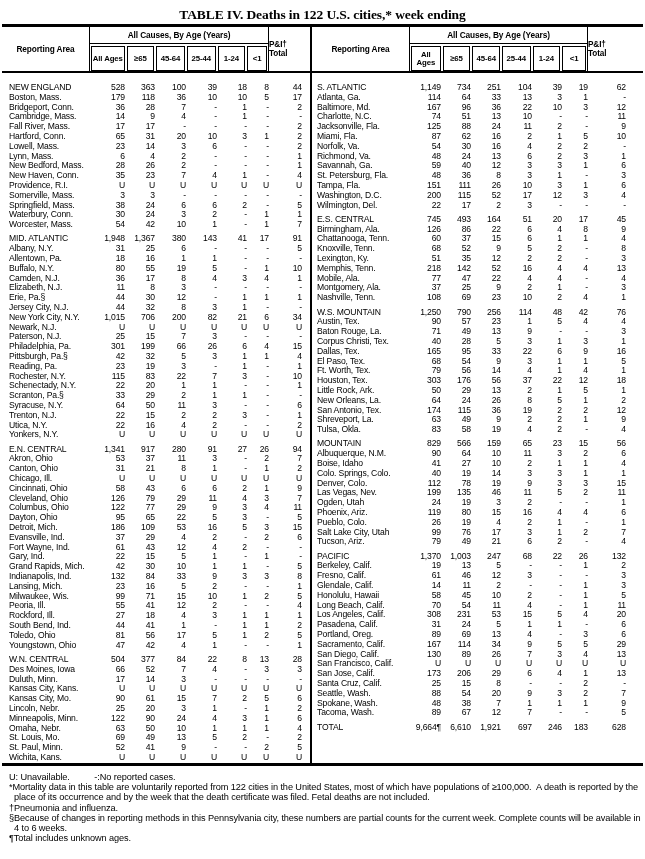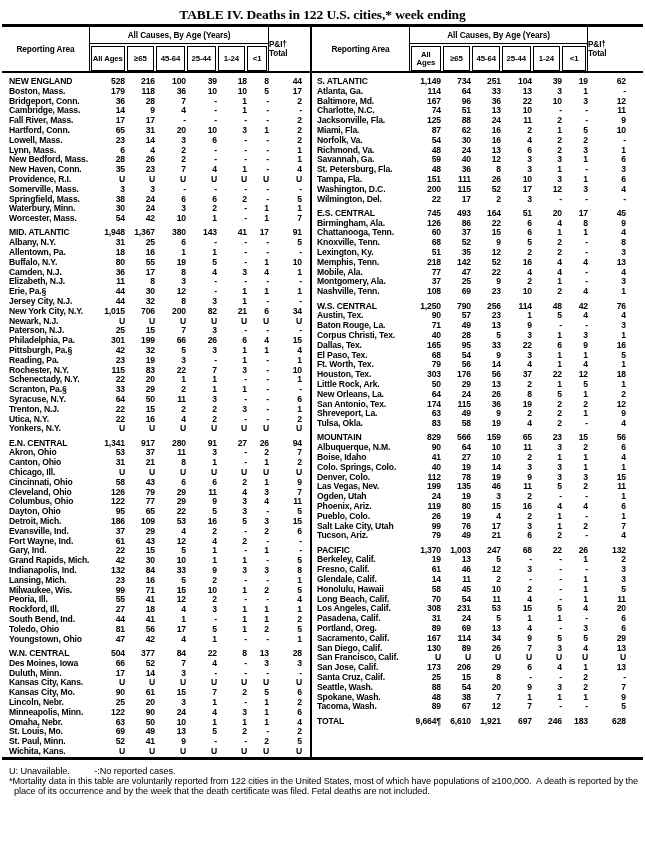--- a/index.html
+++ b/index.html
@@ -26,21 +26,21 @@
   .panel-left .box:nth-child(6){width:20px;}
   .panel-right .box:nth-child(1){width:30px;}
   .panel-right .box:nth-child(2){width:28px;}
   .panel-right .box:nth-child(3){width:28px;}
   .panel-right .box:nth-child(4){width:29px;}
   .panel-right .box:nth-child(5){width:28px;}
   .panel-right .box:nth-child(6){width:24px;}
   .hdr-pi{display:flex;flex-direction:column;justify-content:center;font-weight:bold;font-size:8.2px;line-height:9px;letter-spacing:-0.1px;}
   .hdr-rule{border-bottom:2.5px solid #000;}
   
-  .rows{padding-top:4px;font-weight:bold;}
+  .rows{padding-top:10px;}
   .row{display:grid;line-height:9.8px;font-size:8.6px;letter-spacing:-0.15px;}
   .panel-left .row{grid-template-columns:87px 36px 30px 31px 31px 30px 22px 1fr;}
   .panel-right .row{grid-template-columns:97px 32px 30px 30px 31px 30px 26px 1fr;}
   .area{white-space:nowrap;overflow:visible;}
   .panel-left .area{padding-left:7px;}
   .panel-right .area{padding-left:5px;}
   .num{text-align:right;}
   .panel-left .num.pi{padding-right:8px;}
   .panel-right .num.pi{padding-right:17px;}
   .gap{height:4.5px;}
@@ -74,21 +74,21 @@
         <div class="hdr-pi">
           <div>P&amp;I†</div>
           <div>Total</div>
         </div>
       </div>
       <div class="hdr-rule"></div>
       <div class="rows">
           <div class="row">
             <span class="area">NEW ENGLAND</span>
             <span class="num">528</span>
-            <span class="num">216</span>
+            <span class="num">363</span>
             <span class="num">100</span>
             <span class="num">39</span>
             <span class="num">18</span>
             <span class="num">8</span>
             <span class="num pi">44</span>
           </div>
           <div class="row">
             <span class="area">Boston, Mass.</span>
             <span class="num">179</span>
             <span class="num">118</span>
@@ -202,21 +202,21 @@
             <span class="area">Springfield, Mass.</span>
             <span class="num">38</span>
             <span class="num">24</span>
             <span class="num">6</span>
             <span class="num">6</span>
             <span class="num">2</span>
             <span class="num">-</span>
             <span class="num pi">5</span>
           </div>
           <div class="row">
-            <span class="area">Waterbury, Minn.</span>
+            <span class="area">Waterbury, Conn.</span>
             <span class="num">30</span>
             <span class="num">24</span>
             <span class="num">3</span>
             <span class="num">2</span>
             <span class="num">-</span>
             <span class="num">1</span>
             <span class="num pi">1</span>
           </div>
           <div class="row">
             <span class="area">Worcester, Mass.</span>
@@ -1001,21 +1001,21 @@
             <span class="num">108</span>
             <span class="num">69</span>
             <span class="num">23</span>
             <span class="num">10</span>
             <span class="num">2</span>
             <span class="num">4</span>
             <span class="num pi">1</span>
           </div>
           <div class="gap"></div>
           <div class="row">
-            <span class="area">W.S. CENTRAL</span>
+            <span class="area">W.S. MOUNTAIN</span>
             <span class="num">1,250</span>
             <span class="num">790</span>
             <span class="num">256</span>
             <span class="num">114</span>
             <span class="num">48</span>
             <span class="num">42</span>
             <span class="num pi">76</span>
           </div>
           <div class="row">
             <span class="area">Austin, Tex.</span>
@@ -1430,14 +1430,17 @@
             <span class="num">183</span>
             <span class="num pi">628</span>
           </div>
         </div>
     </div>
   </div>
 
   <div class="footnotes">
     <div class="fn">U: Unavailable.          -:No reported cases.</div>
     <div class="fn">*Mortality data in this table are voluntarily reported from 122 cities in the United States, most of which have populations of ≥100,000.  A death is reported by the place of its occurrence and by the week that the death certificate was filed. Fetal deaths are not included.</div>
+    <div class="fn">†Pneumonia and influenza.</div>
+    <div class="fn">§Because of changes in reporting methods in this Pennsylvania city, these numbers are partial counts for the current week. Complete counts will be available in 4 to 6 weeks.</div>
+    <div class="fn">¶Total includes unknown ages.</div>
   </div>
 </div>
 
 </body></html>

